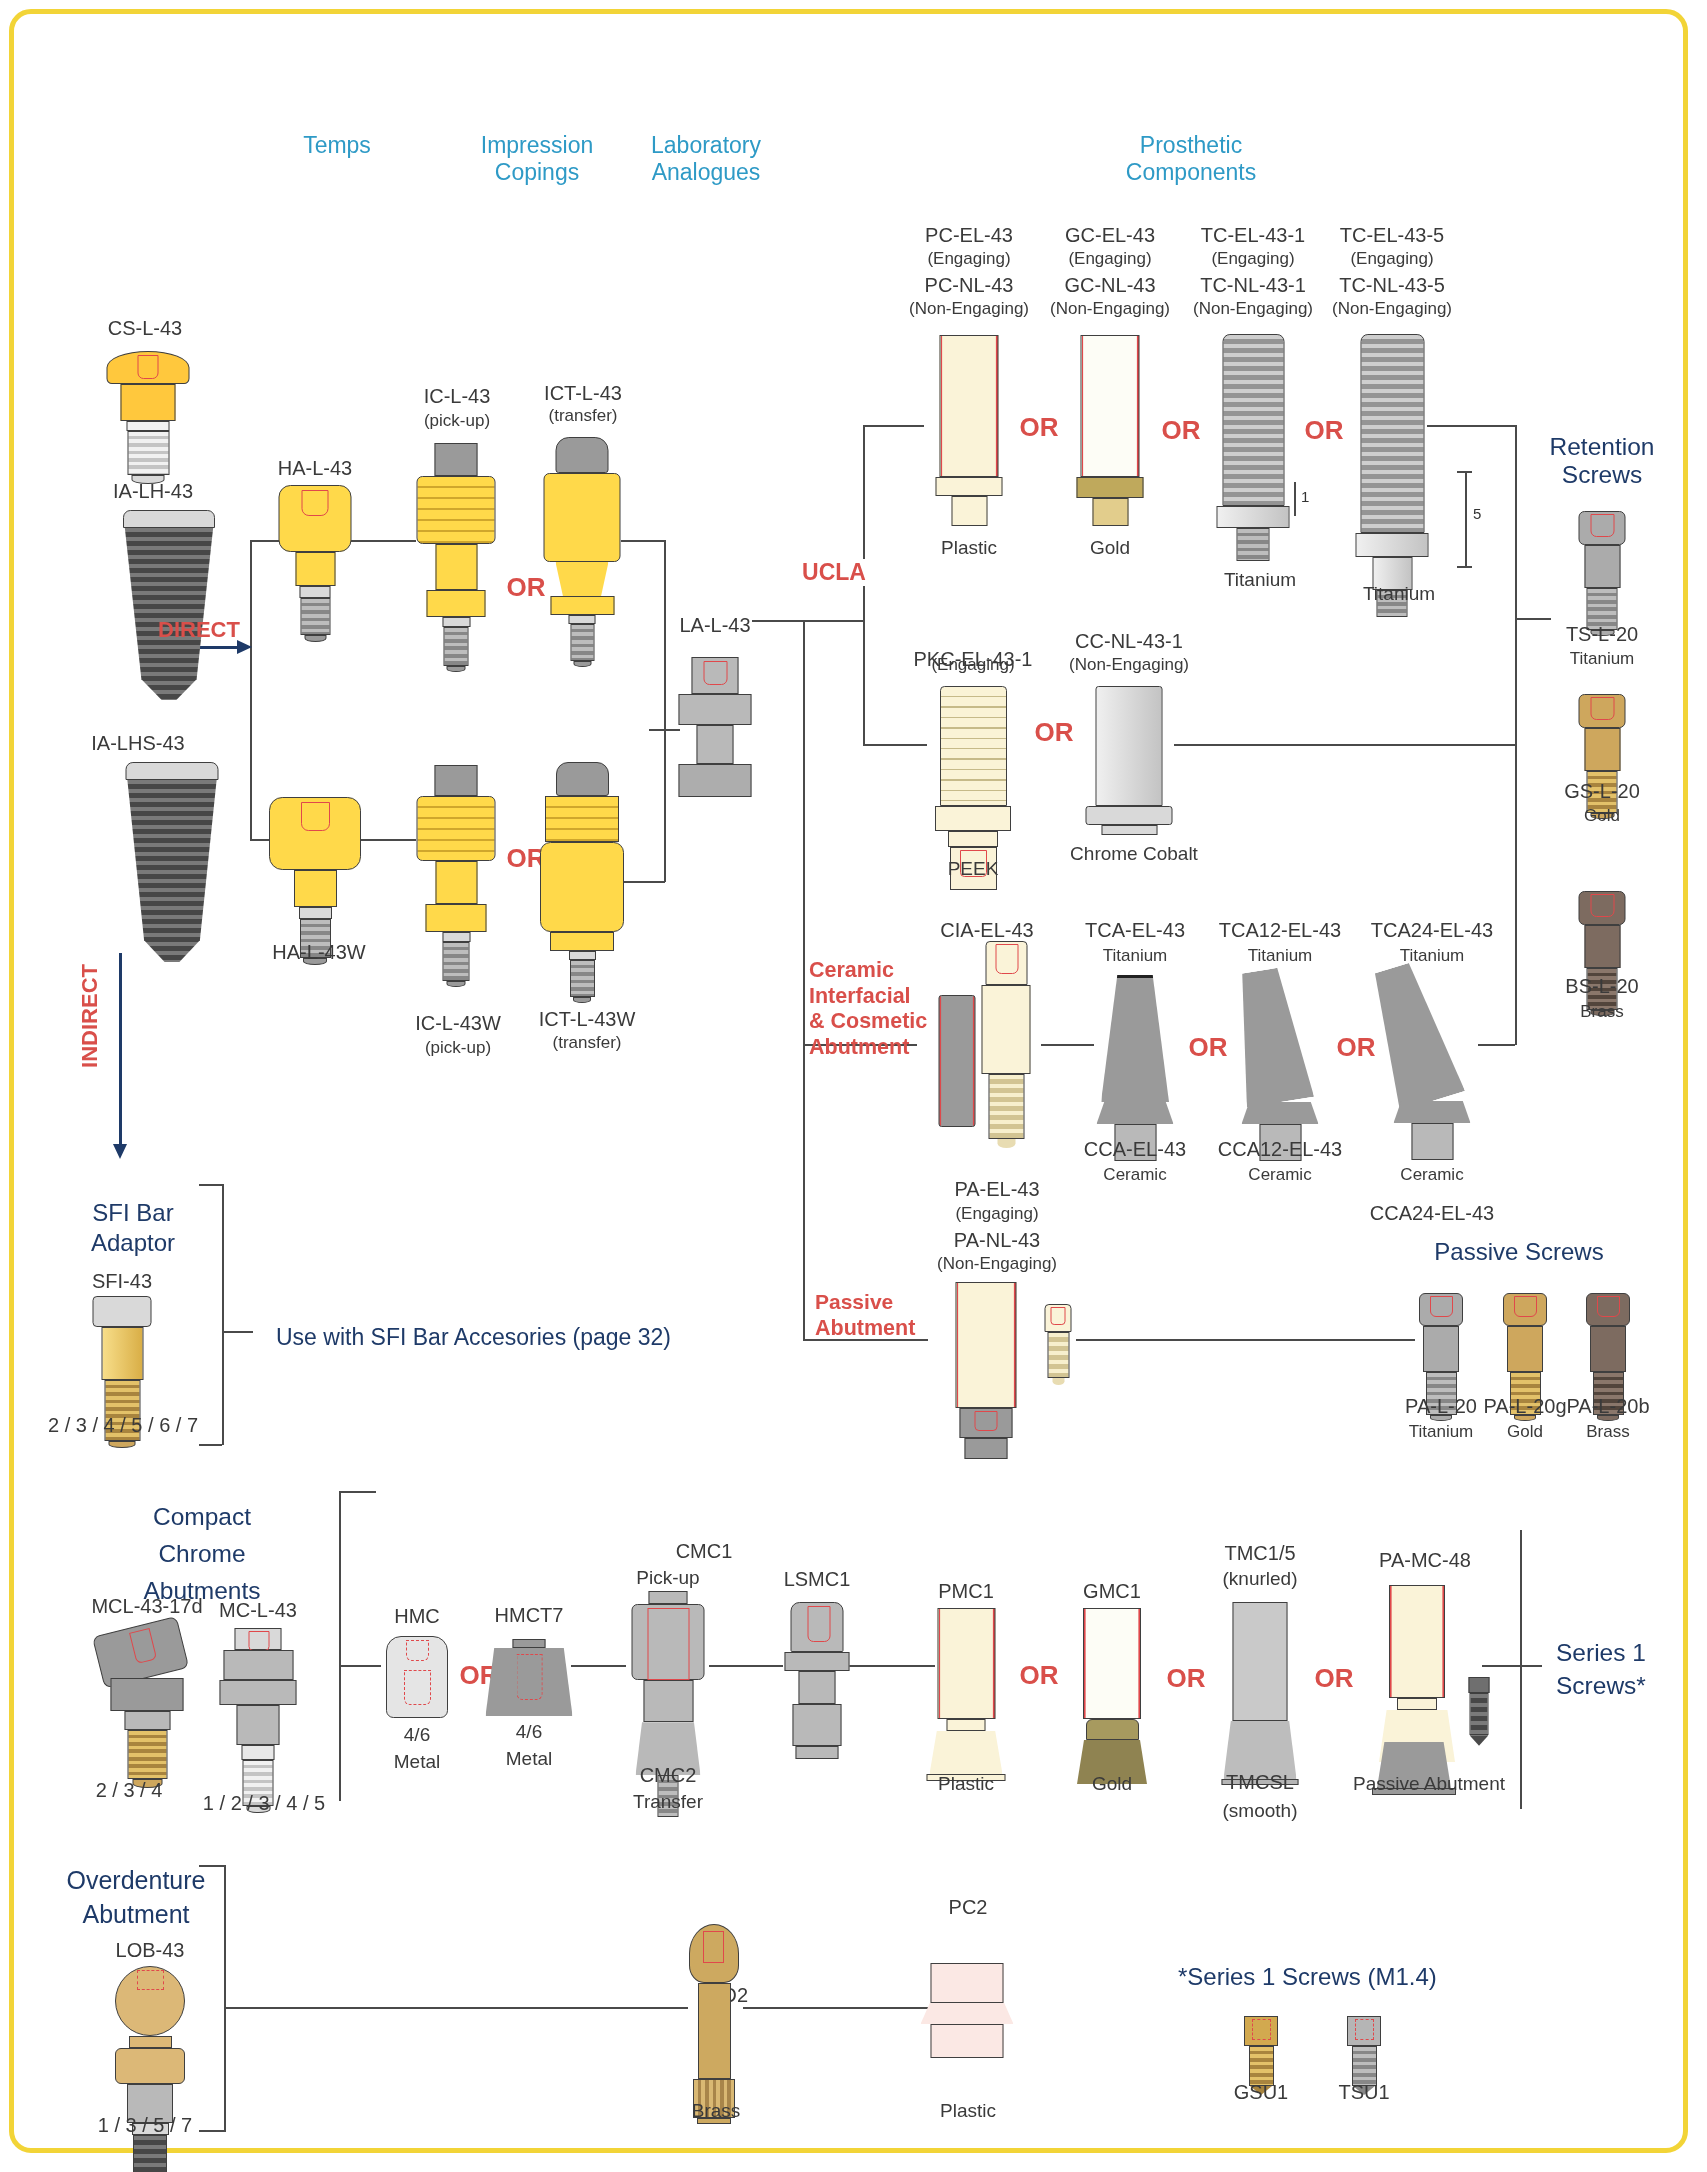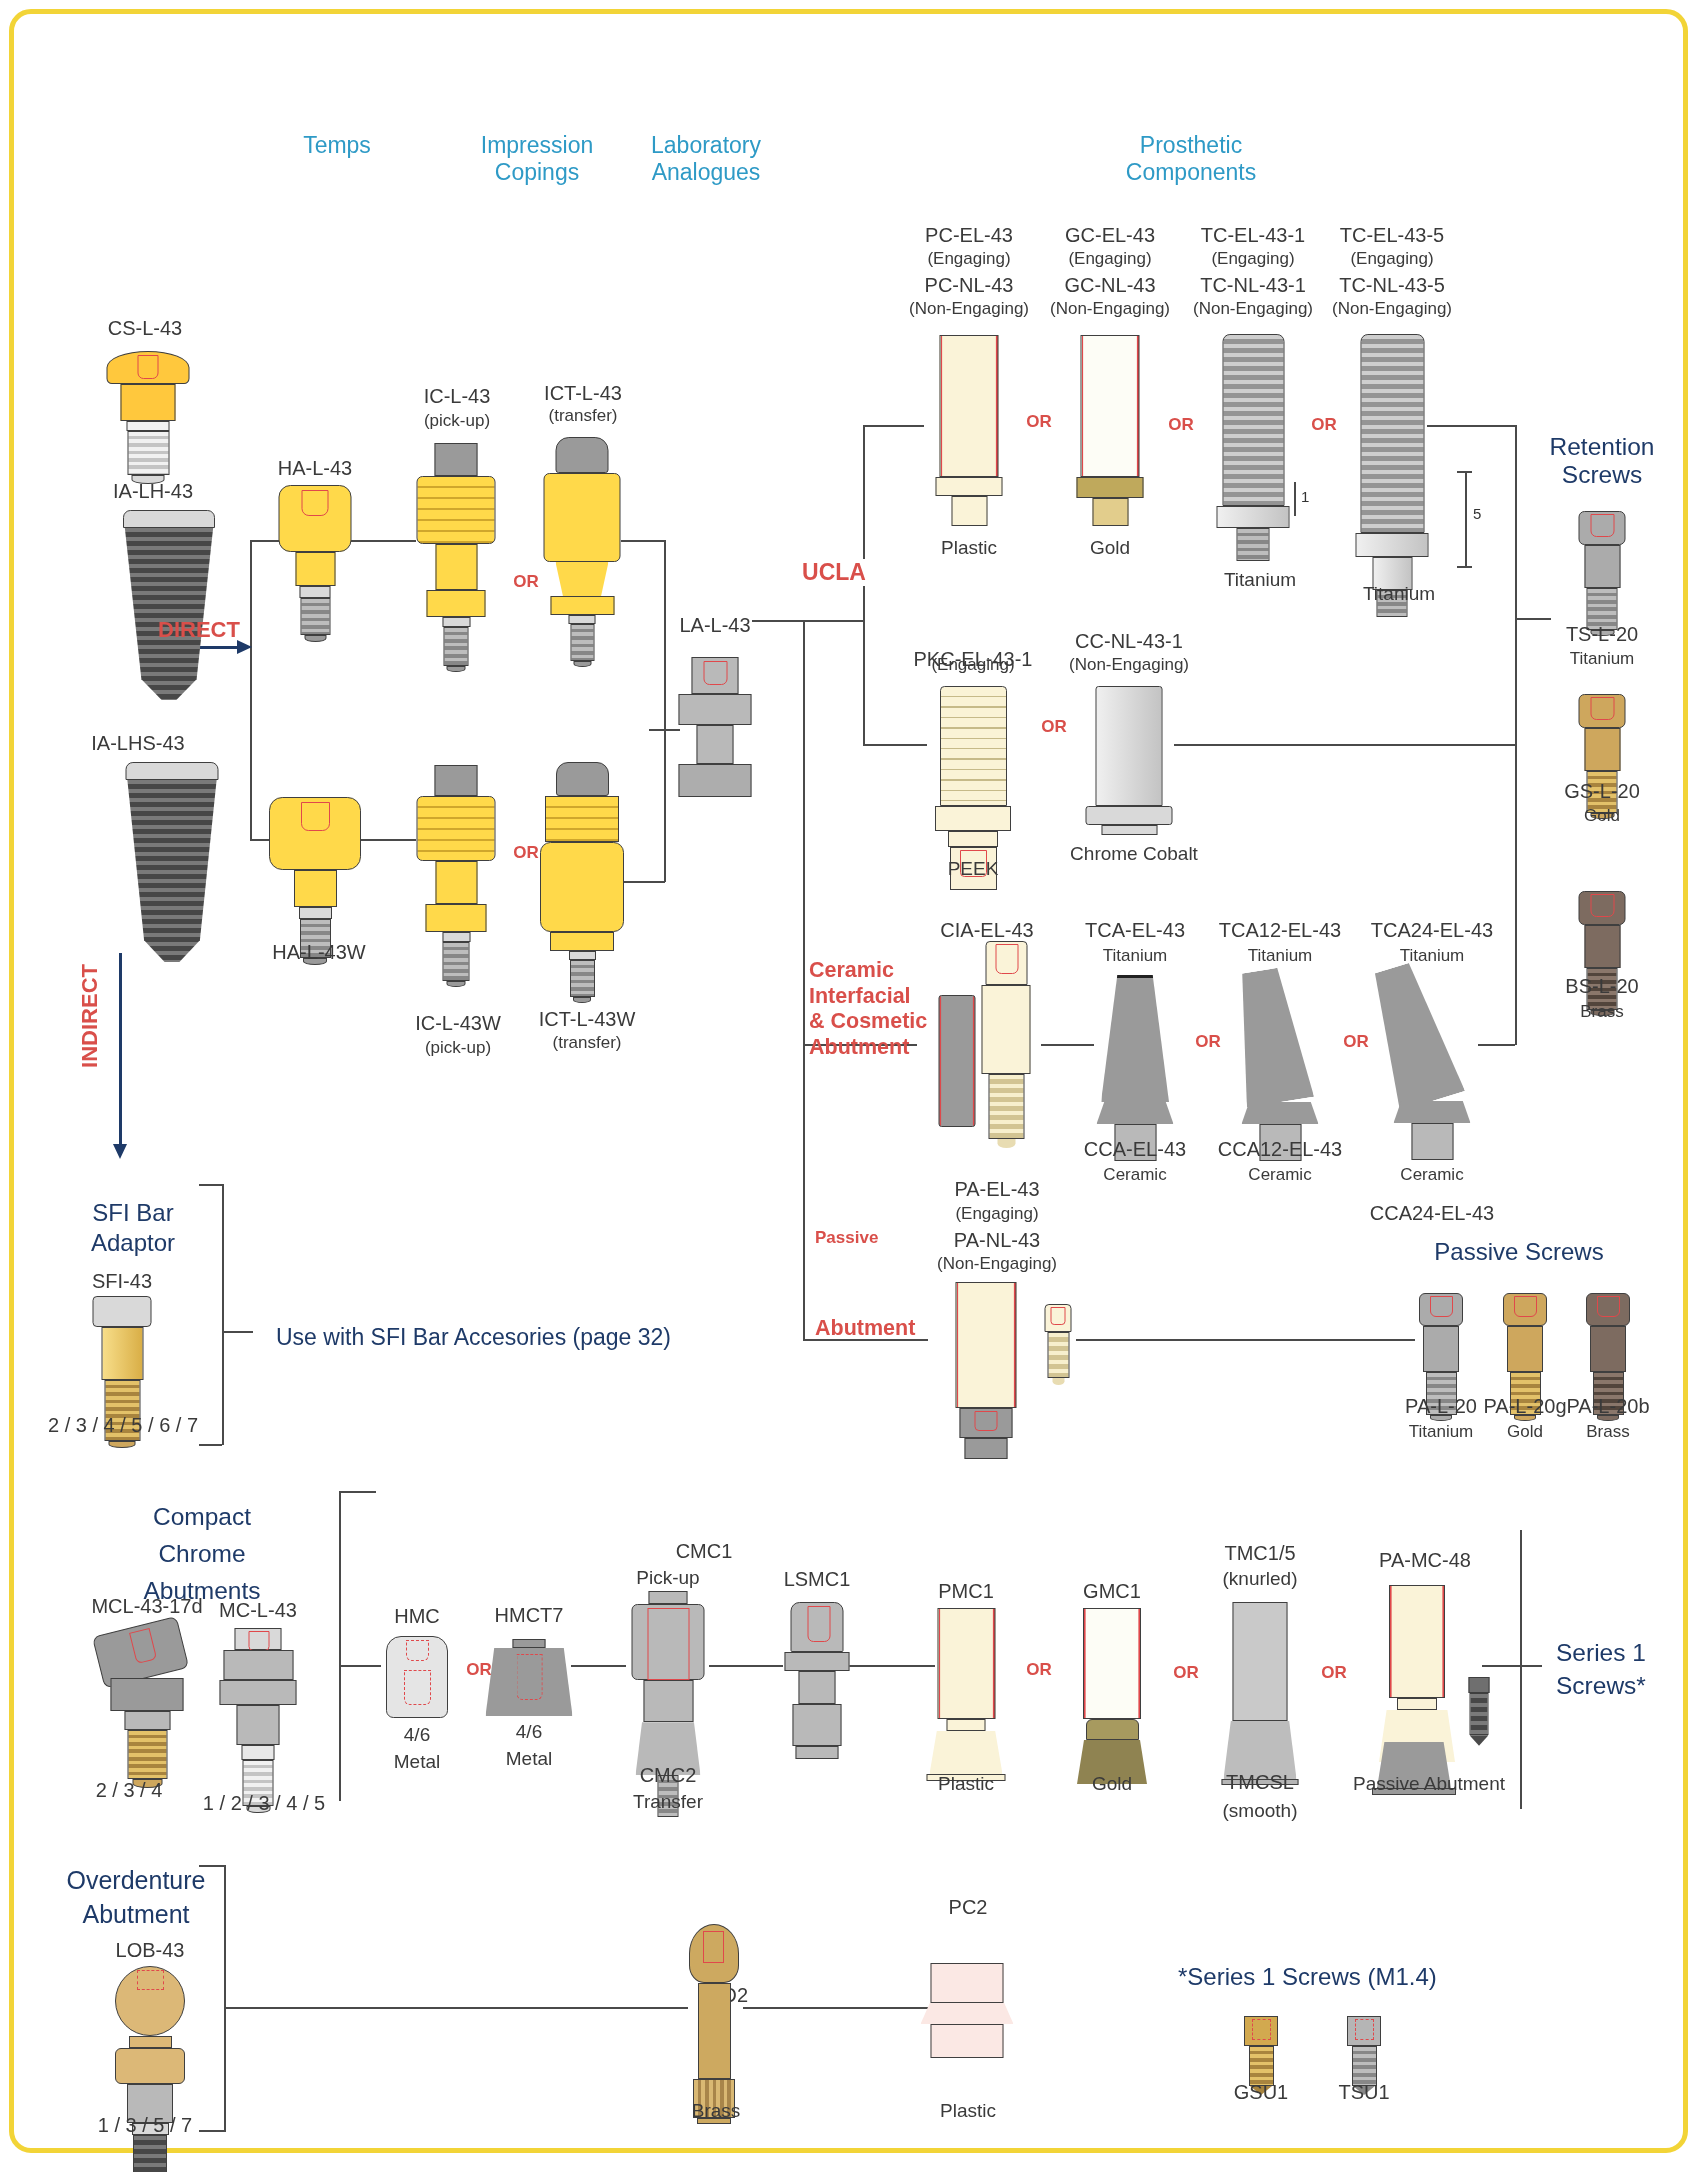--- a/index.html
+++ b/index.html
@@ -10,21 +10,21 @@
   .abs{position:absolute;}
   .t{white-space:nowrap;}
   .c{transform:translateX(-50%);}
   .lbl{font-size:20px;color:#3a3a3a;}
   .sub{font-size:17px;color:#3a3a3a;}
   .mat{font-size:19px;color:#3a3a3a;}
   .hdr{font-size:23px;color:#2E9AC6;}
   .navy{color:#1E3A68;}
   .sec{font-size:24.5px;color:#1E3A68;}
   .red{color:#D94F4A;font-weight:bold;}
-  .or{font-size:17px;}
+  .or{font-size:26px;}
   .vert{writing-mode:vertical-rl;transform:rotate(180deg);}
   .ln{position:absolute;background:#4a4a4a;}
   .nv{background:#1E3A68;}
   .arr-r{position:absolute;width:0;height:0;border-top:7.4px solid transparent;border-bottom:7.4px solid transparent;border-left:15px solid #1E3A68;}
   .arr-d{position:absolute;width:0;height:0;border-left:7.4px solid transparent;border-right:7.4px solid transparent;border-top:15px solid #1E3A68;}
   .comp{position:absolute;display:flex;flex-direction:column;align-items:center;transform:translateX(-50%);}
   .sg{box-sizing:border-box;border:1.5px solid #3f3f3f;flex:none;position:relative;}
   .nb{border:none;}
   .yellow{background:#FFD94A;}
   .cream{background:#FAF3D8;}
@@ -392,21 +392,21 @@
   <div class="abs t lbl c" style="left:1432px;top:919px">TCA24-EL-43</div>
   <div class="abs t sub c" style="left:1432px;top:946px">Titanium</div>
   <div class="comp" style="left:1432px;top:962px">
     <div class="sg dgray nb" style="width:68px;height:139px;clip-path:polygon(24% 0,76% 0,100% 100%,0 100%);transform:rotate(-17deg);transform-origin:50% 100%"></div>
     <div class="sg dgray trap-d" style="width:77px;height:22px"></div>
     <div class="sg gray" style="width:42px;height:37px"></div>
   </div>
   <div class="abs t lbl c" style="left:1432px;top:1202px">CCA24-EL-43</div>
   <div class="abs t sub c" style="left:1432px;top:1165px">Ceramic</div>
 
-  <div class="abs t red" style="left:815px;top:1228px;font-size:17px">Passive</div>
+  <div class="abs t red" style="left:815px;top:1290px;font-size:21px">Passive</div>
   <div class="abs t red" style="left:815px;top:1316px;font-size:21.5px">Abutment</div>
 
   <div class="abs t lbl c" style="left:997px;top:1178px">PA-EL-43</div>
   <div class="abs t sub c" style="left:997px;top:1204px">(Engaging)</div>
   <div class="abs t lbl c" style="left:997px;top:1229px">PA-NL-43</div>
   <div class="abs t sub c" style="left:997px;top:1254px">(Non-Engaging)</div>
   <div class="comp" style="left:986px;top:1282px">
     <div class="sg cream rl" style="width:61px;height:126px"></div>
     <div class="sg dgray" style="width:53px;height:30px">
         <div class="glyph" style="left:14px;top:2.2px;width:21px;height:18px;border-radius:0 0 4.4px 4.4px"></div>

